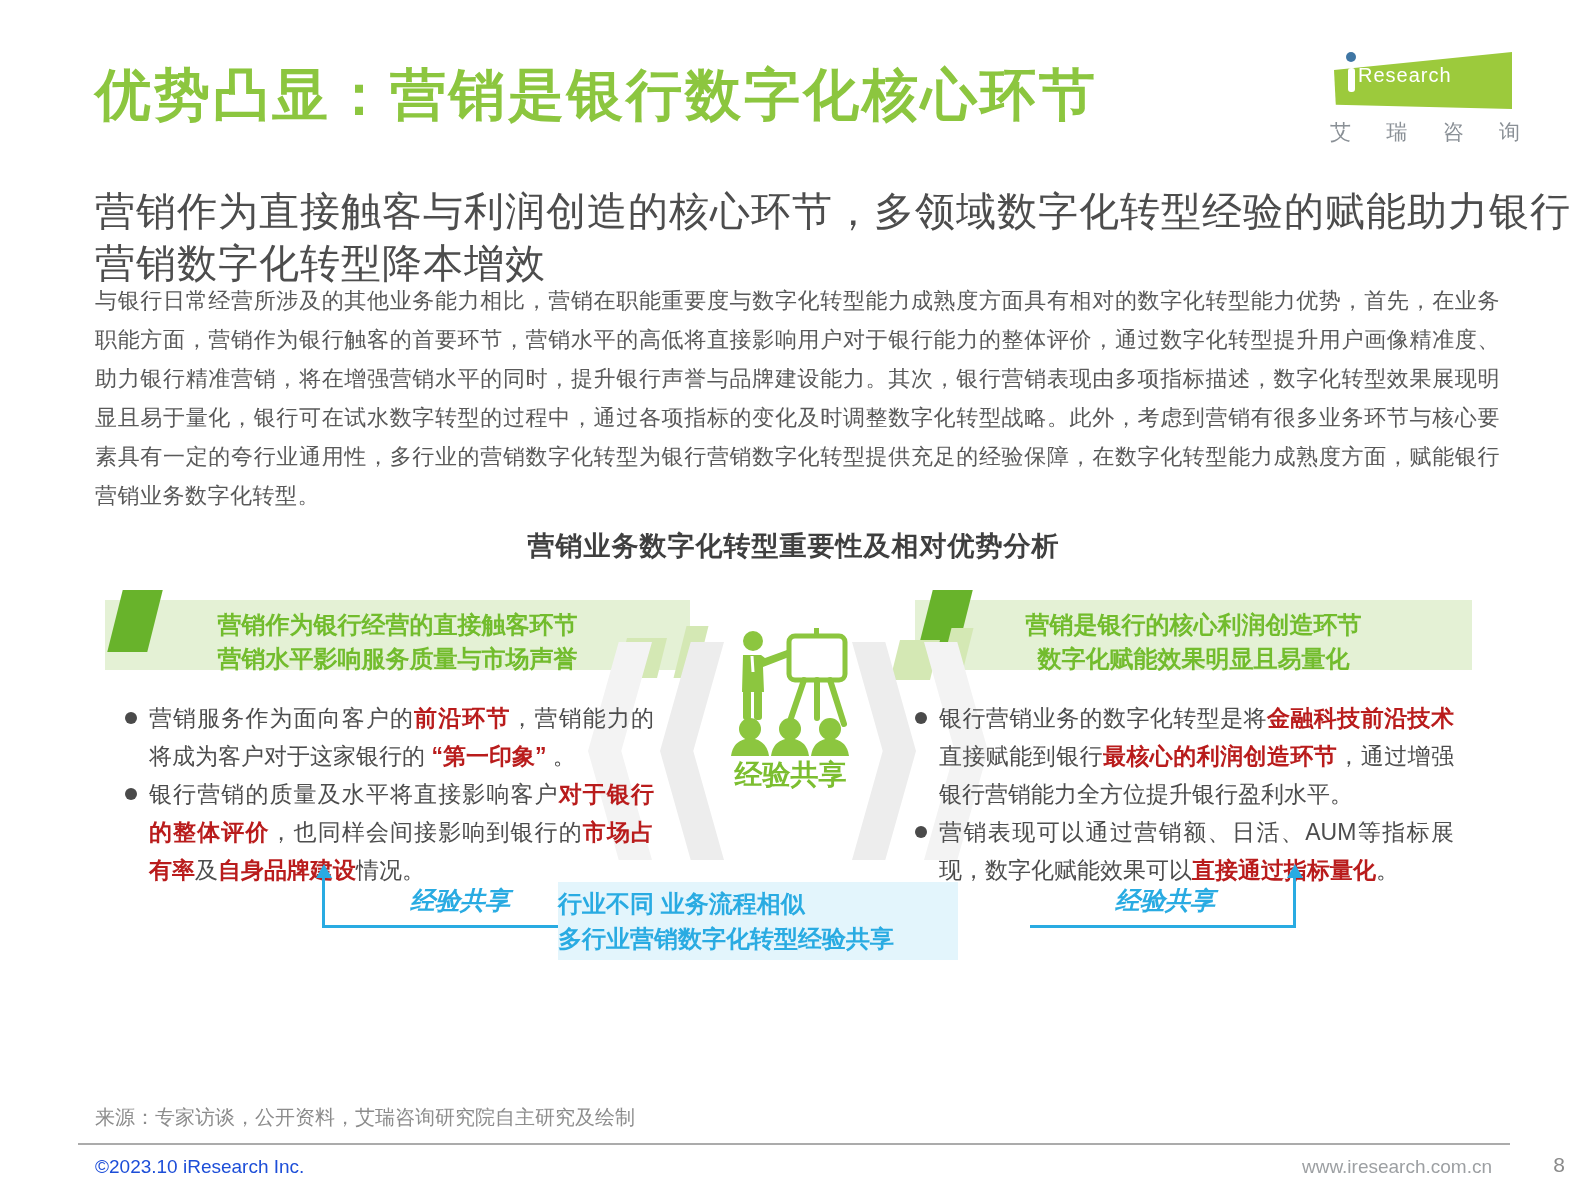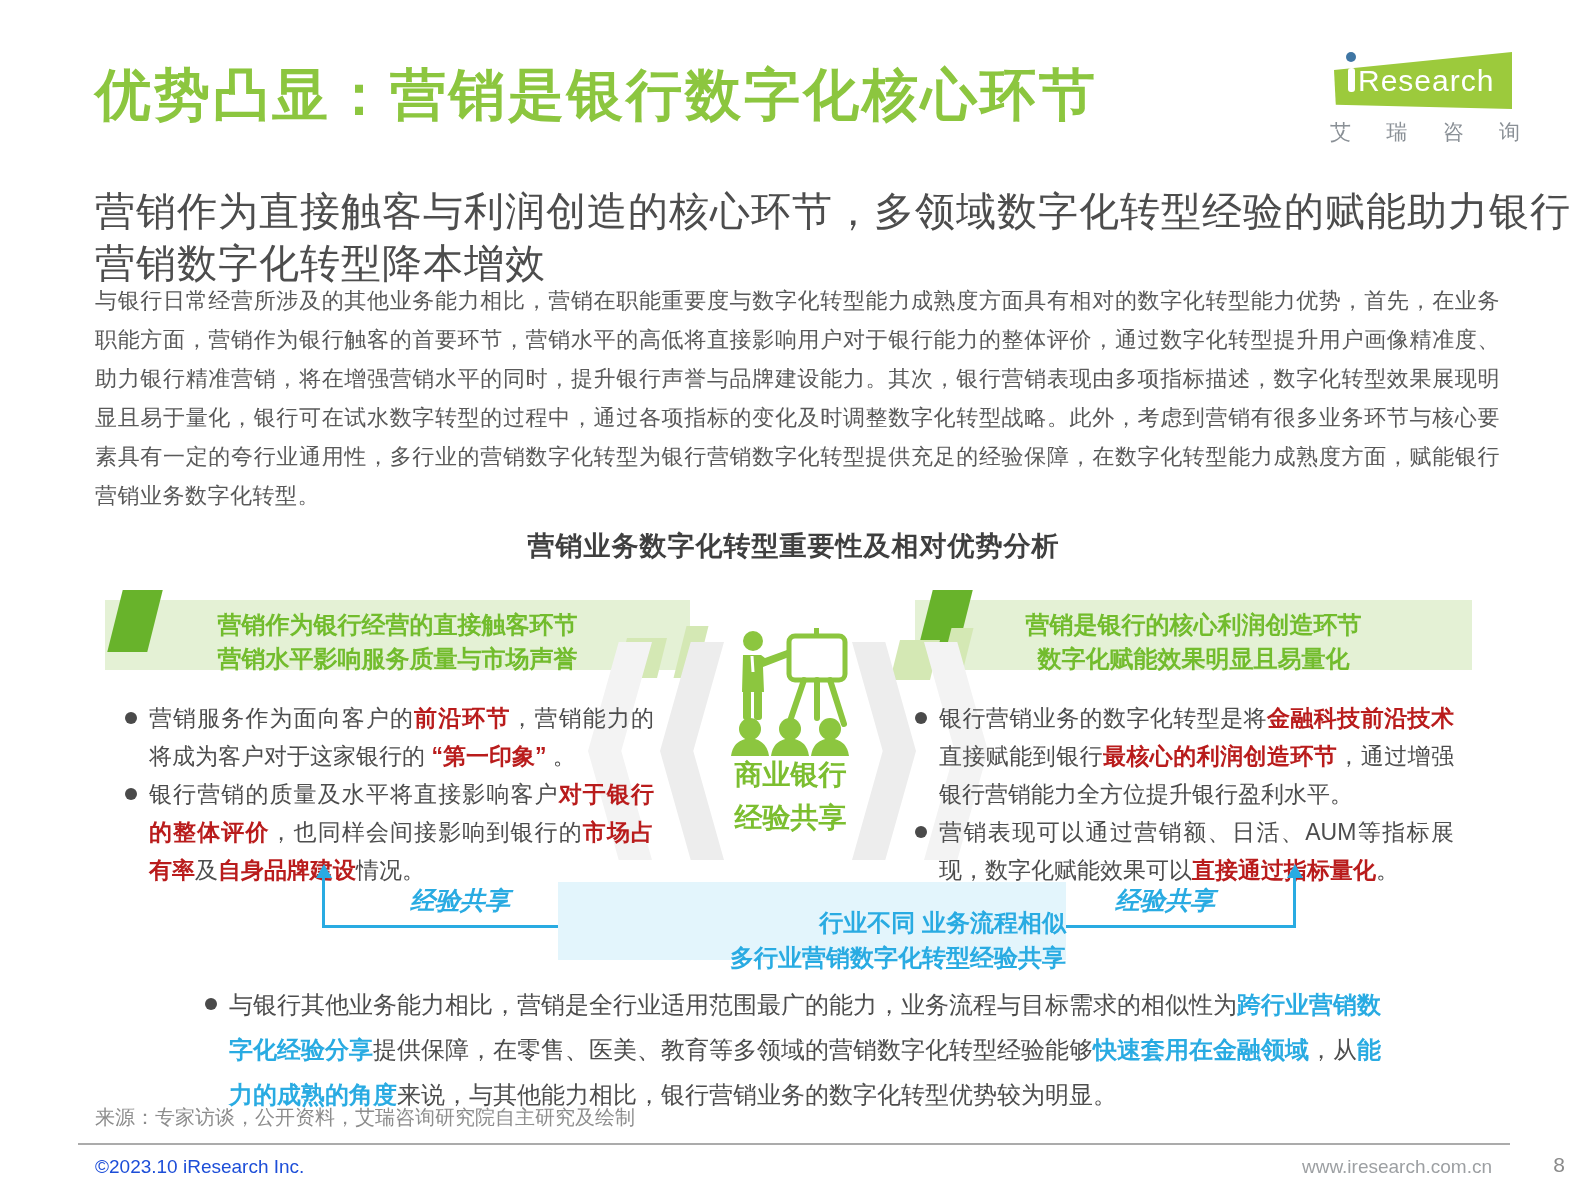--- a/index.html
+++ b/index.html
@@ -13,21 +13,21 @@
     position:absolute; left:95px; top:58px; font-size:56px; font-weight:bold;
     color:#8CC63F; letter-spacing:3px; white-space:nowrap;text-align:center;
   }
   .logo { position:absolute; top:46px; right:60px; width:215px; height:90px; }
   .logo-shape {
     position:absolute; left:22px; top:6px; width:178px; height:60px;
     background:#9CCA3C;
     clip-path:polygon(0 30%, 100% 0, 100% 95%, 1% 88%);
   }
   .logo-brand {
-    position:absolute; left:46px; top:18px; color:#ffffff; font-size:30px;
+    position:absolute; left:46px; top:18px; color:#ffffff; font-size:20px;
     letter-spacing:1px;
   }
   .logo-i-stem {
     position:absolute; left:36px; top:22px; width:7px; height:24px;
     background:#ffffff; border-radius:3px;
   }
   .logo-i-dot {
     position:absolute; left:34px; top:6px; width:10px; height:10px;
     border-radius:50%; background:#3F76A4;
   }
@@ -88,22 +88,22 @@
   }
   .bullet-text {
     font-size:23px; color:#4D4D4D; line-height:38px; text-align:justify;
   }
   .bullets.left-col .bullet-text { width:505px; }
   .bullets.right-col .bullet-text { width:515px; }
   .seg-green { color:#b91c1c; font-weight:bold; }
   .seg-blue { color:#29ABE2; font-weight:bold; }
   
   .blue-box {
-    position:absolute; left:558px; top:882px; width:508px; height:78px;
-    background:#E3F5FC; text-align:right; padding-top:23px;
+    position:absolute; left:558px; top:882px; width:400px; height:78px;
+    background:#E3F5FC; text-align:left; padding-top:4px;
   }
   .blue-box div { font-size:24px; font-weight:bold; color:#29ABE2; line-height:35px; }
   .arrow-line { position:absolute; background:#29ABE2; }
   .arr-left-h { left:322px; top:925px; width:236px; height:3px; }
   .arr-left-v { left:322px; top:878px; width:3px; height:50px; }
   .arr-right-h { left:1030px; top:925px; width:266px; height:3px; }
   .arr-right-v { left:1293px; top:878px; width:3px; height:50px; }
   .arrow-head {
     position:absolute; width:0; height:0;
     border-left:8px solid transparent; border-right:8px solid transparent;
@@ -202,21 +202,20 @@
       <circle cx="19" cy="101" r="11"></circle>
       <path d="M0,128 Q2,112 19,110 Q36,112 38,128 Z"></path>
       <circle cx="59" cy="101" r="11"></circle>
       <path d="M40,128 Q42,112 59,110 Q76,112 78,128 Z"></path>
       <circle cx="99" cy="101" r="11"></circle>
       <path d="M80,128 Q82,112 99,110 Q116,112 118,128 Z"></path>
     </g>
   </svg>
 
   <div class="center-label">
-    <div>商业银行</div>
     <div>经验共享</div>
   </div>
 
   <div class="bullets left-col">
     <div class="bullet-row">
       <span class="bullet-dot"></span>
       <p class="bullet-text"><span>营销服务作为面向客户的</span><span class="seg-green">前沿环节</span><span>，营销能力的将成为客户对于这家银行的 </span><span class="seg-green">“第一印象”</span><span> 。</span></p>
     </div>
     <div class="bullet-row">
       <span class="bullet-dot"></span>
@@ -243,24 +242,20 @@
   <div class="arrow-head ah-right"></div>
 
   <div class="share-label l">经验共享</div>
   <div class="share-label r">经验共享</div>
 
   <div class="blue-box">
     <div>行业不同 业务流程相似</div>
     <div>多行业营销数字化转型经验共享</div>
   </div>
 
-  <div class="bottom-bullet bullet-row">
-    <span class="bullet-dot"></span>
-    <p class="bullet-text"><span>与银行其他业务能力相比，营销是全行业适用范围最广的能力，业务流程与目标需求的相似性为</span><span class="seg-blue">跨行业营销数字化经验分享</span><span>提供保障，在零售、医美、教育等多领域的营销数字化转型经验能够</span><span class="seg-blue">快速套用在金融领域</span><span>，从</span><span class="seg-blue">能力的成熟的角度</span><span>来说，与其他能力相比，银行营销业务的数字化转型优势较为明显。</span></p>
-  </div>
 
   <div class="source-note">来源：专家访谈，公开资料，艾瑞咨询研究院自主研究及绘制</div>
   <div class="footer-divider"></div>
   <div class="footer-copy">©2023.10 iResearch Inc.</div>
   <div class="footer-site">www.iresearch.com.cn</div>
   <div class="footer-page">8</div>
 
 </div>
 
 </body></html>

